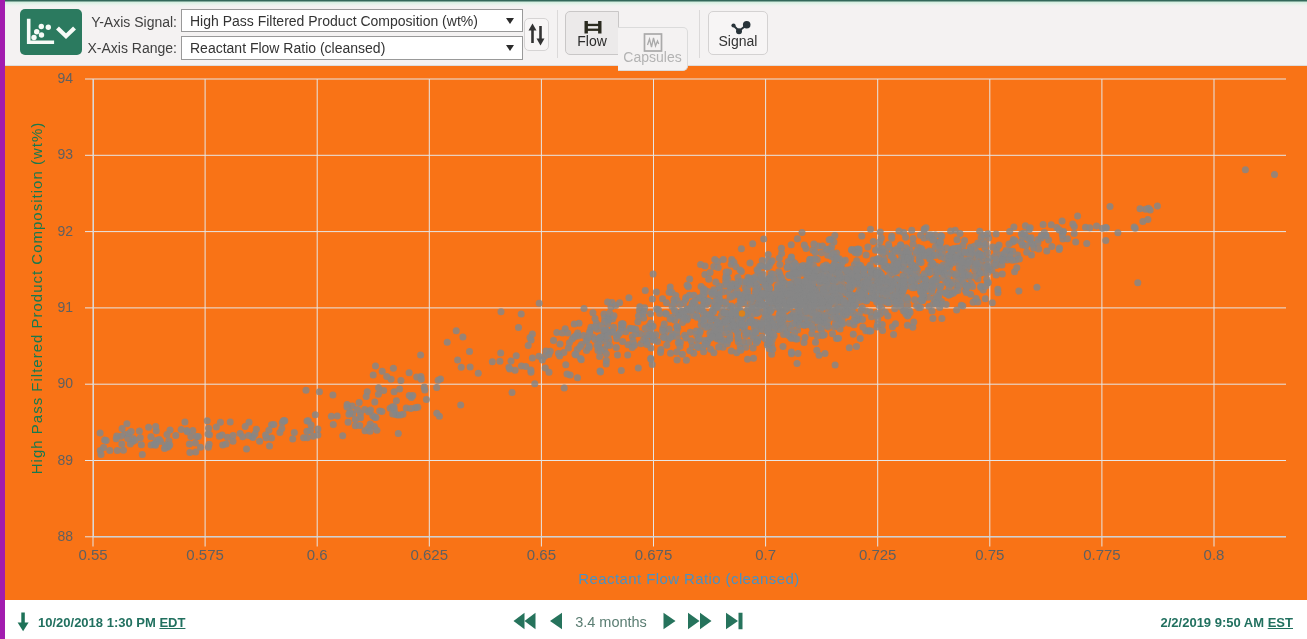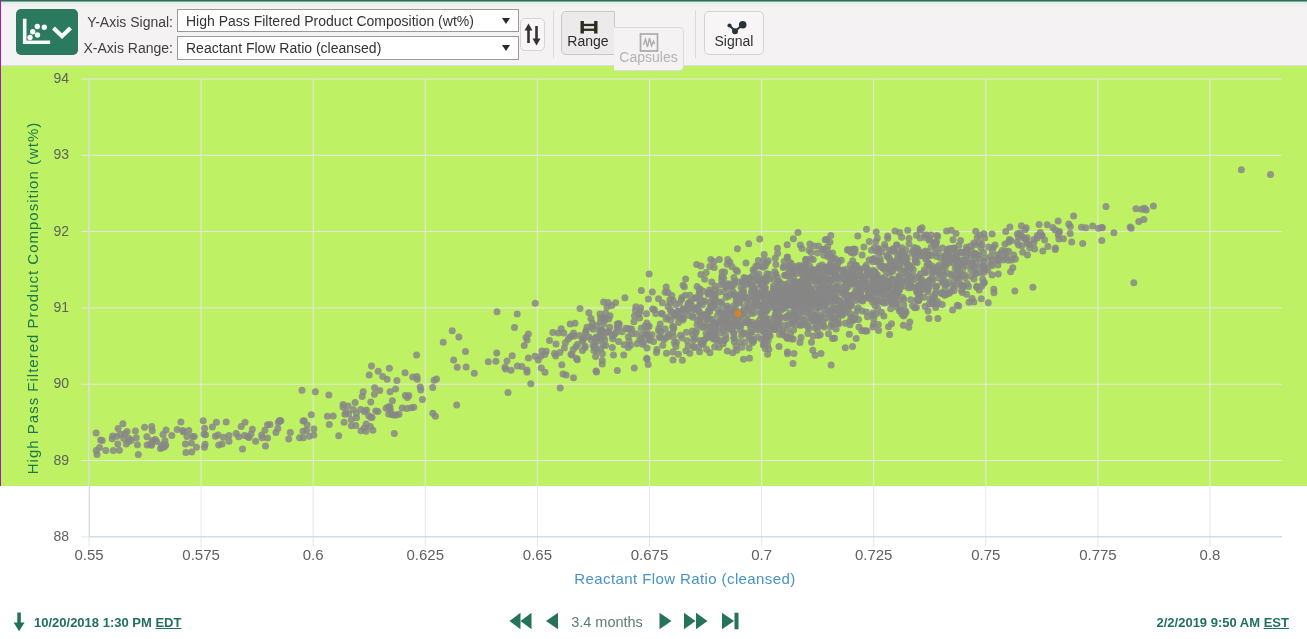--- a/index.html
+++ b/index.html
@@ -1,18 +1,18 @@
 <!DOCTYPE html>
 <html><head>
 <meta charset="utf-8">
 <style>
   * { margin:0; padding:0; box-sizing:border-box; }
   html,body { width:1307px; height:639px; overflow:hidden; background:#fff; }
   body { font-family:"Liberation Sans", sans-serif; position:relative; }
-  #page { position:absolute; left:0; top:0; width:1307px; height:486px; background:#bef264; border-left:1px solid #a21caf; }
+  #page { position:absolute; left:0; top:0; width:1307px; height:639px; background:#f97316; border-left:5px solid #a21caf; }
   
   #topbar { position:absolute; left:0; top:0; width:1307px; height:66px;
             background:#f4f2f2; border-bottom:1px solid #dedcdc; }
   #topstrip { position:absolute; left:0; top:0; width:1307px; background:linear-gradient(180deg,#33685a 0,#33685a 1px,#d3efe0 2px,#eef3ef 5px,#f4f2f2 7px); height:7px; }
   #greenbtn { position:absolute; left:15px; top:9px; width:62px; height:46px;
             background:#2b7a5f; border-radius:5px; }
   .tlabel { position:absolute; font-size:14px; color:#3f3f3f; width:96px; text-align:right; white-space:nowrap; }
   .sel { position:absolute; left:176px; width:342px; background:#fff; border:1px solid #999;
          font-size:14px; color:#333; padding:3px 8px 0 8px; white-space:nowrap; }
   .sel .car { position:absolute; right:8px; top:50%; margin-top:-3px; width:0; height:0;
@@ -73,21 +73,21 @@
     <div class="vsep" style="left:694px;"></div>
     <div class="grpbtn" id="rangebtn">
       <svg width="54" height="24" viewBox="0 0 54 24" style="position:absolute;left:0;top:5px;">
         <g fill="#2b2b20">
           <rect x="18.5" y="4" width="3.4" height="12.5"></rect>
           <rect x="32.1" y="4" width="3.4" height="12.5"></rect>
           <rect x="21" y="6.8" width="12" height="2.3"></rect>
           <rect x="21" y="11.6" width="12" height="2.3"></rect>
         </g>
       </svg>
-      <div class="lab">Range</div>
+      <div class="lab">Flow</div>
     </div>
     <div class="grpbtn" id="capsbtn">
       <svg width="70" height="26" viewBox="0 0 70 26" style="position:absolute;left:0;top:4px;">
         <rect x="26.5" y="2" width="17" height="17" fill="none" stroke="#aaa" stroke-width="1.7"></rect>
         <path d="M 29.5 13 L 31.5 7 L 33.5 15 L 35.5 6 L 37.5 14 L 39.5 9 L 40.7 12" fill="none" stroke="#aaa" stroke-width="1.3"></path>
       </svg>
       <div class="lab">Capsules</div>
     </div>
     <div class="grpbtn" id="connbtn">
       <svg width="62" height="26" viewBox="0 0 62 26" style="position:absolute;left:0;top:6px;">

